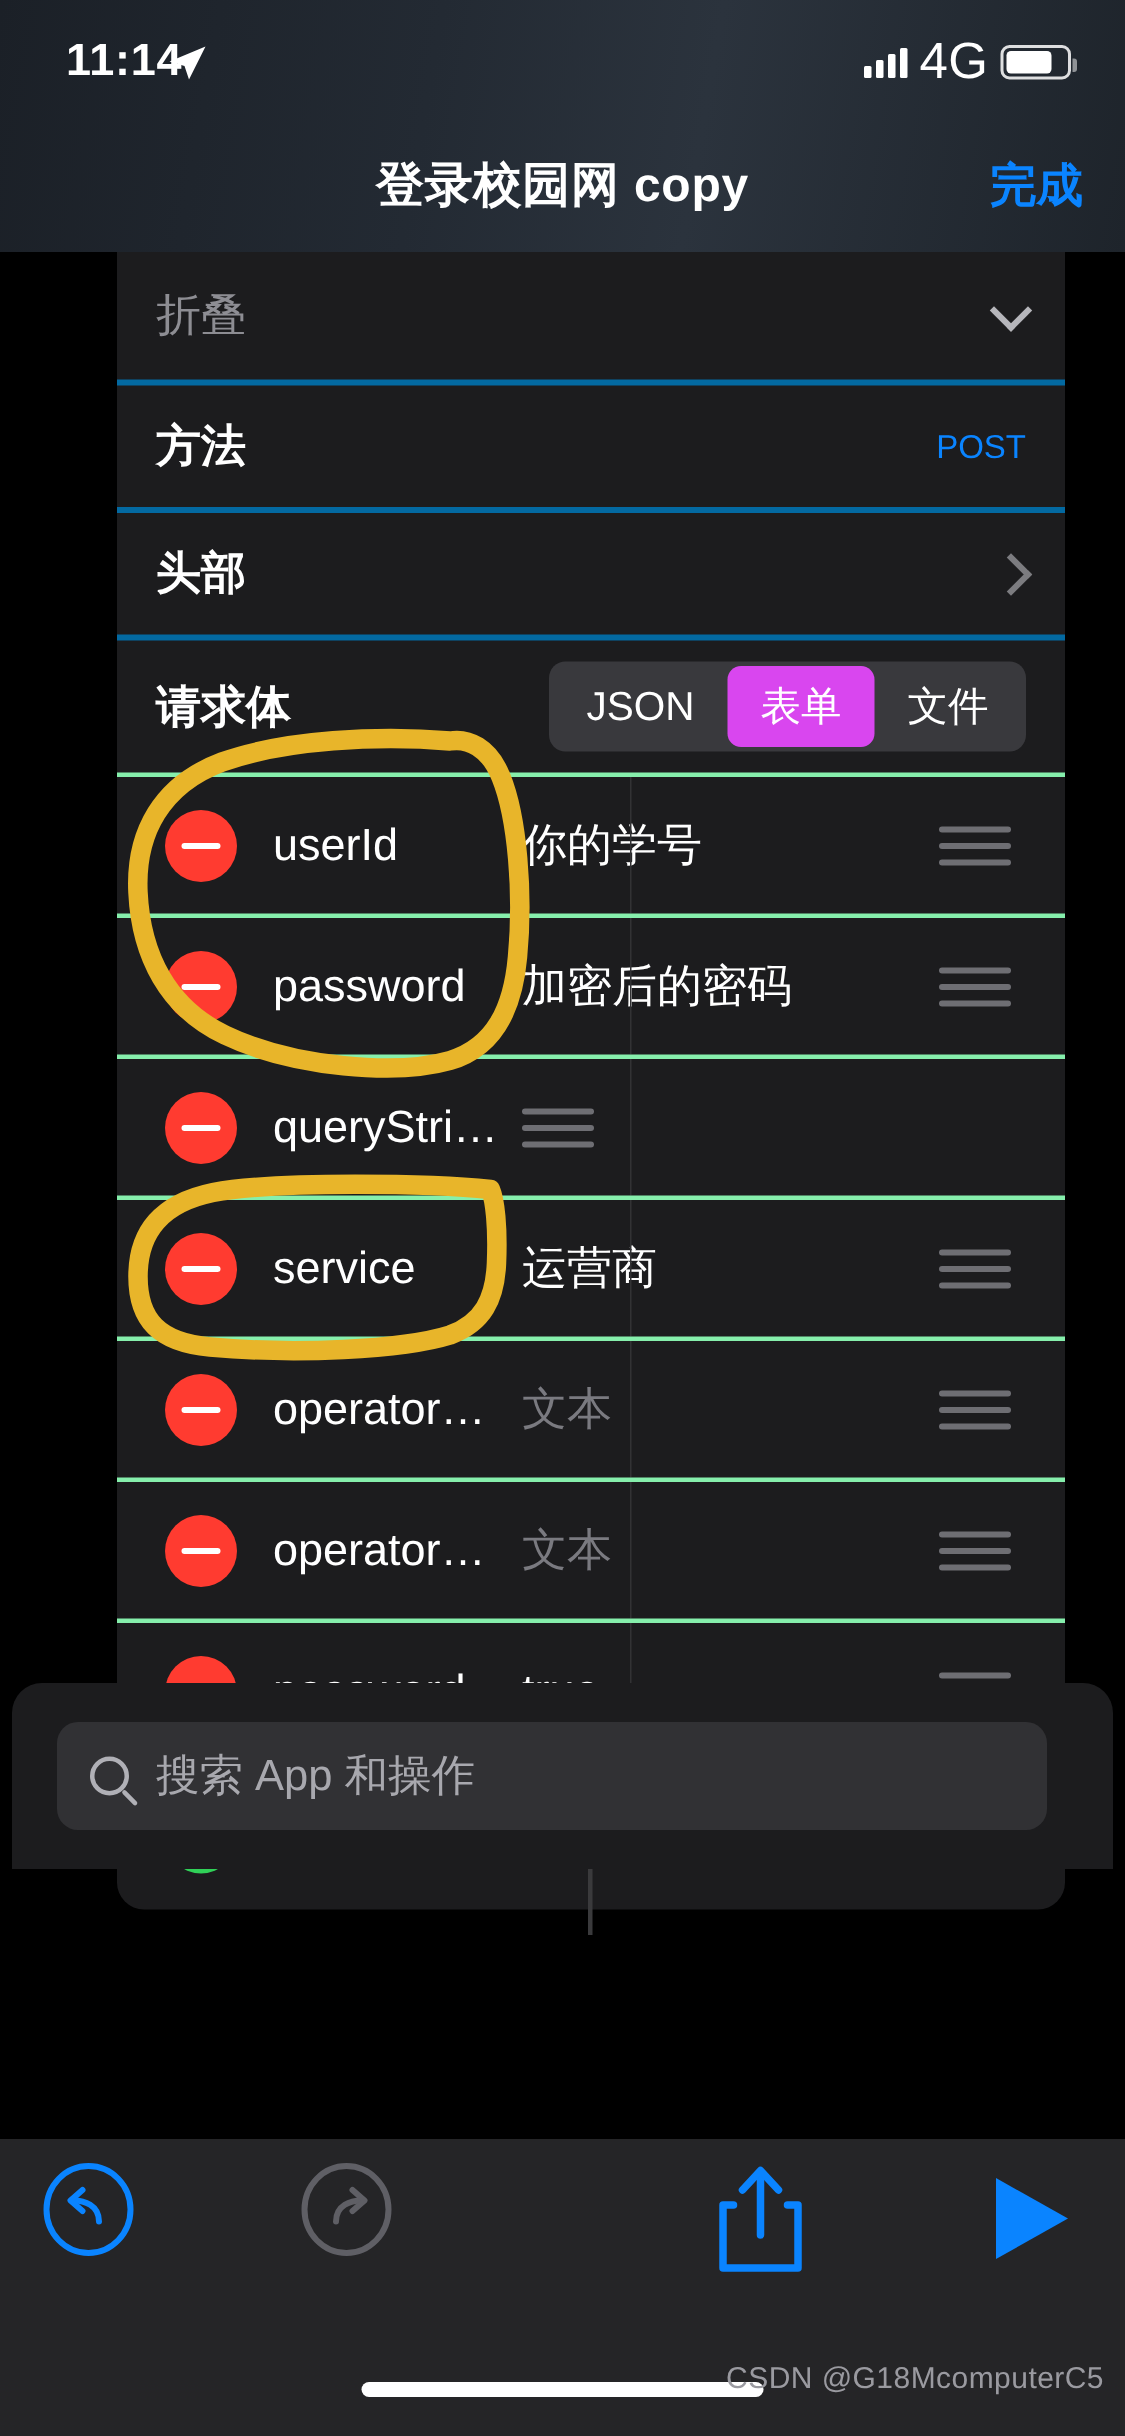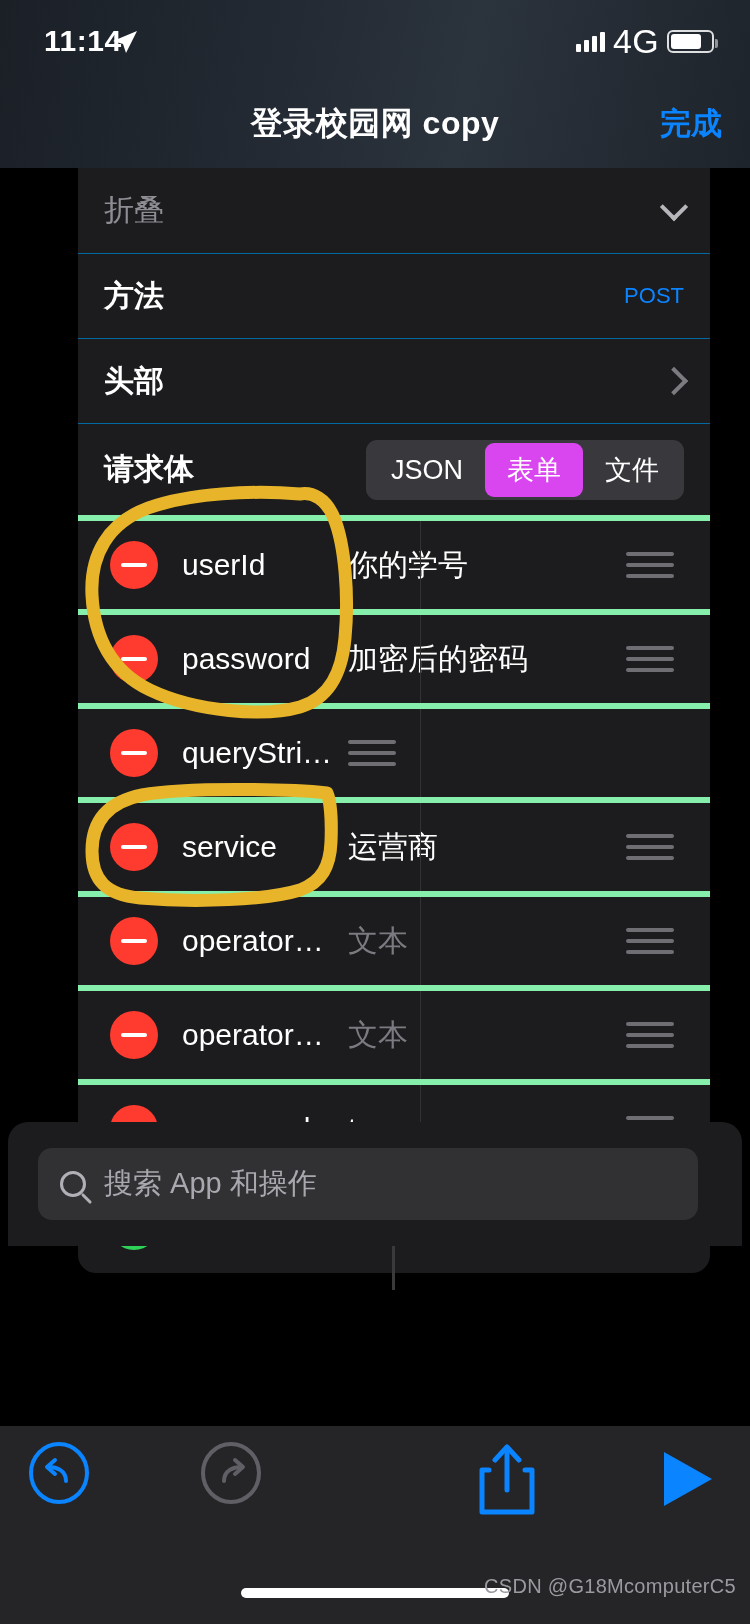--- a/index.html
+++ b/index.html
@@ -65,21 +65,21 @@
   }
 
   
   .card {
     position:absolute; left:78px; top:0; width:632px;
     background:#1c1c1e; border-radius:0 0 18px 18px; overflow:hidden;
   }
   .row {
     position:relative; display:flex; align-items:center;
     padding:0 26px; height:85px;
-    border-top:1px solid #0369a1;
+    border-top:4px solid #0369a1;
   }
   .row.first { border-top:none; }
   .row-label { font-size:30px; font-weight:600; }
   .row-label.muted { color:#8d8d93; font-weight:400; }
   .row-right { margin-left:auto; display:flex; align-items:center; }
   .val-blue { font-size:22px; color:#0a84ff; font-weight:500; }
   .chev { display:block; width:20px; height:20px; border-right:4px solid #7c7c80;
           border-bottom:4px solid #7c7c80; }
   .chev.down { transform:rotate(45deg); margin-bottom:8px; border-width:4px;
                border-right-color:#b6b6bb; border-bottom-color:#b6b6bb; }
@@ -91,21 +91,21 @@
   }
   .seg span {
     display:block; padding:0 22px; height:54px; line-height:54px;
     font-size:27px; color:#fff; border-radius:9px; white-space:nowrap;
   }
   .seg span.sel { background:#d946ef; }
 
   
   .frow {
     position:relative; display:flex; align-items:center; height:94px;
-    border-top:6px solid #86efac;
+    border-top:3px solid #86efac;
   }
   .minus, .plus {
     width:48px; height:48px; border-radius:50%;
     margin-left:32px; flex:0 0 auto; position:relative;
   }
   .minus { background:#ff3b30; }
   .plus  { background:#30d158; }
   .minus::before {
     content:""; position:absolute; left:11px; top:22px; width:26px; height:4px;
     background:#fff; border-radius:2px;

